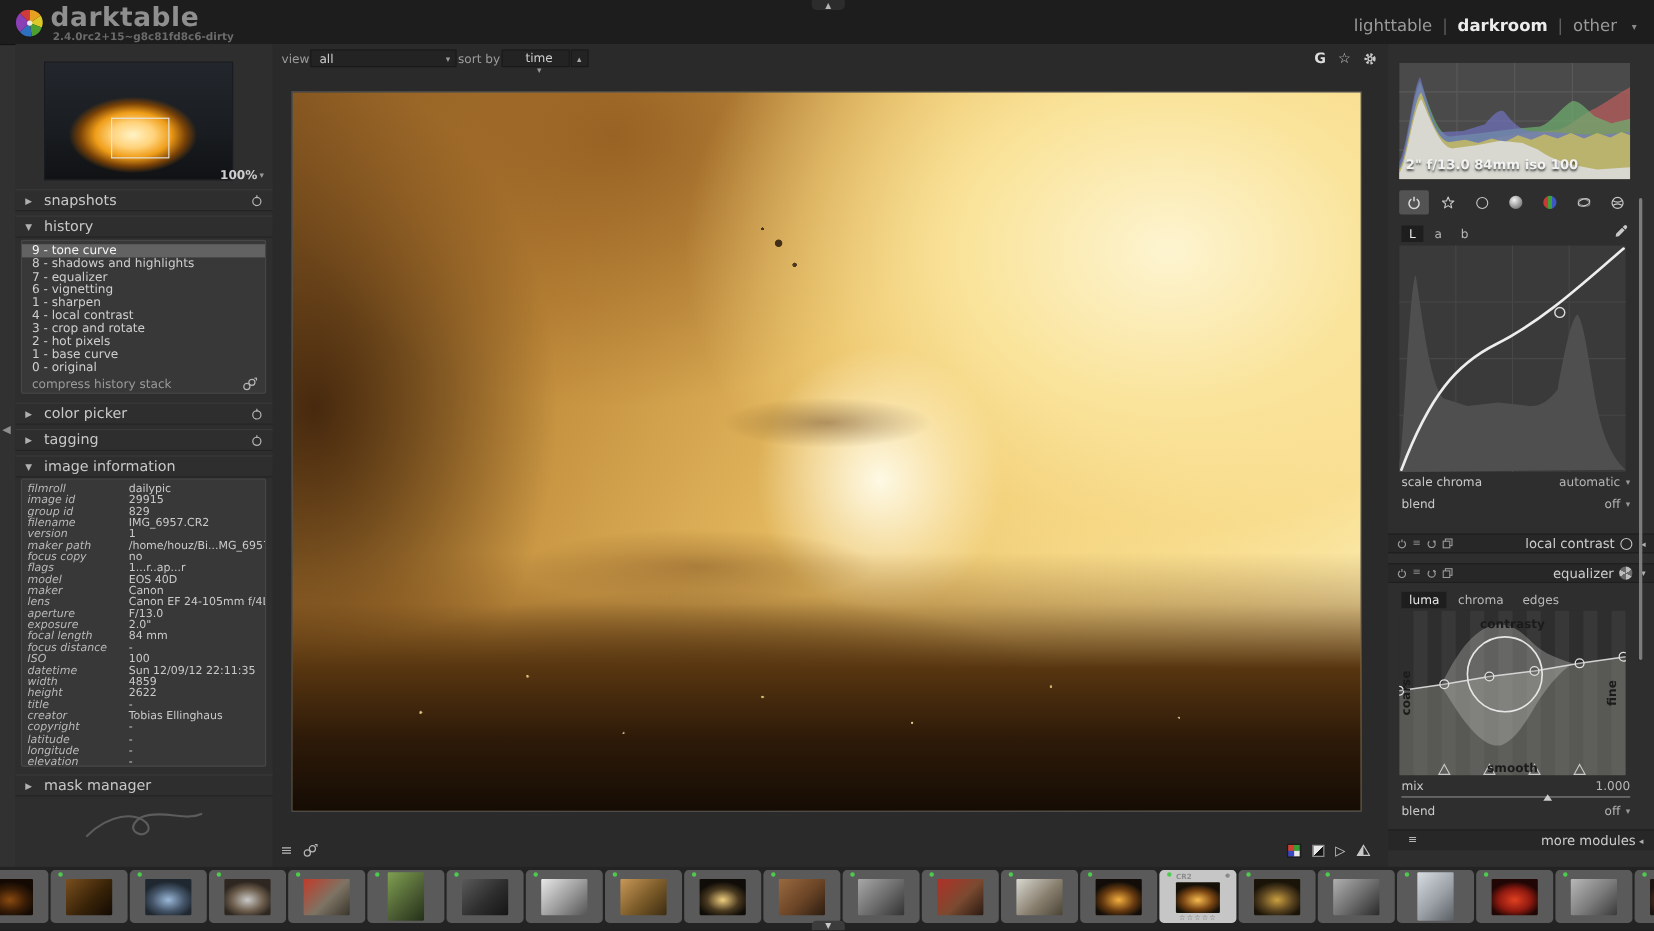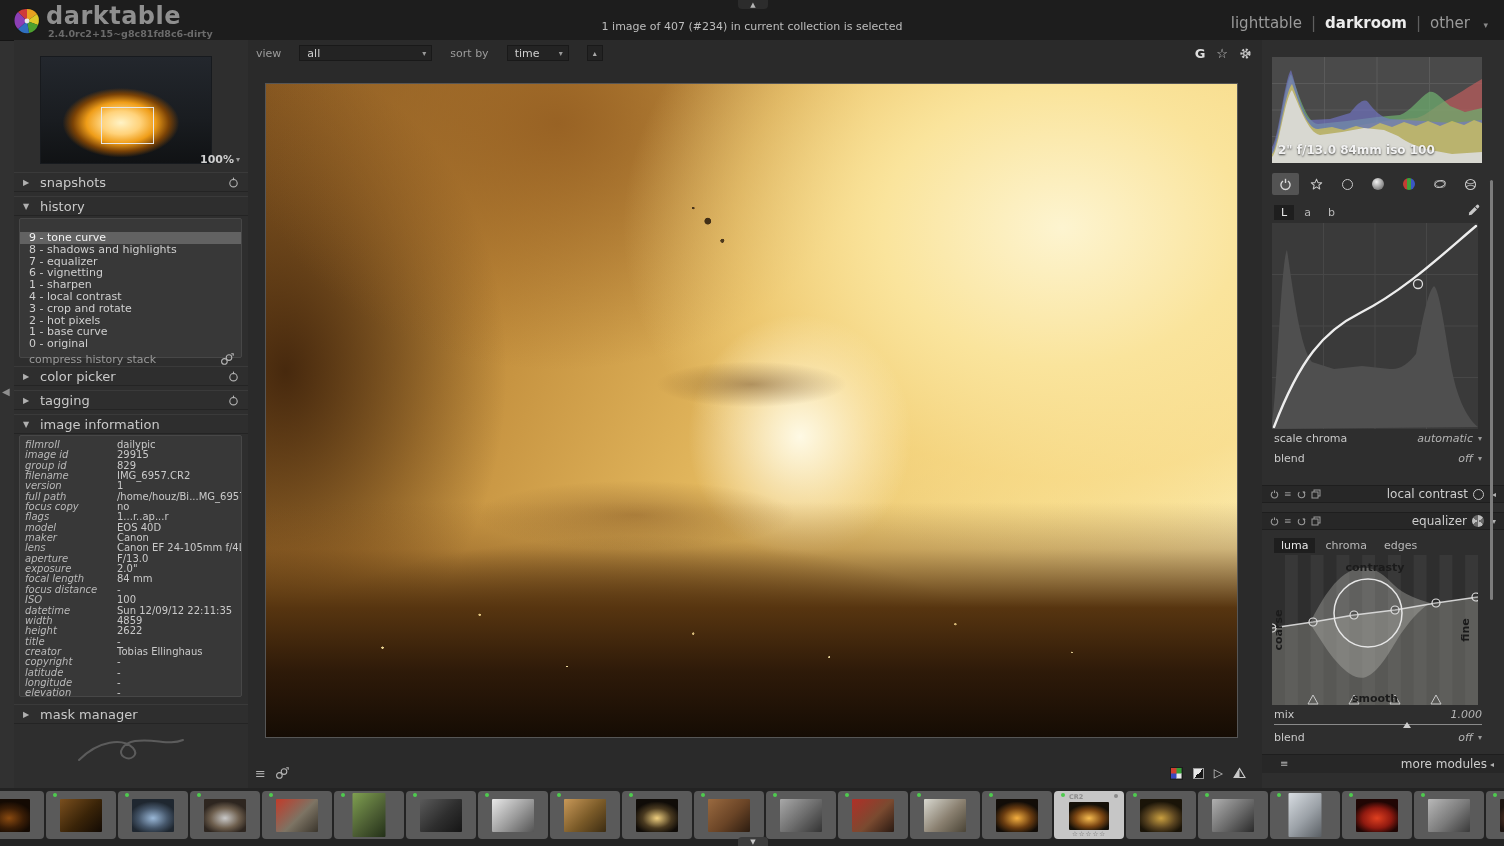--- a/index.html
+++ b/index.html
@@ -30,37 +30,37 @@
   #nav-rect{position:absolute;left:35%;top:47%;width:30%;height:33%;border:1px solid #e6e6e6;}
   #nav-zoom{position:absolute;right:8px;top:113px;font-size:11px;font-weight:bold;color:#cfcfcf;display:flex;gap:2px;align-items:center;}
   #nav-zoom .caret{font-size:8px;color:#9a9a9a;}
   .hdr{position:absolute;left:0;right:0;height:20px;display:flex;align-items:center;gap:8px;padding:0 9px;
     font-size:13px;color:#c9c9c9;background:#2e2e2e;border-top:1px solid #3a3a3a;border-bottom:1px solid #242424;box-sizing:border-box;}
   .hdr .arr{font-size:8px;color:#b0b0b0;width:9px;flex:none;}
   .hdr .right-ic{margin-left:auto;display:flex;align-items:center;}
   #hdr-snapshots{top:132px;} #hdr-history{top:156px;} #hdr-colorpicker{top:326px;}
   #hdr-tagging{top:350px;} #hdr-imageinfo{top:374px;} #hdr-maskmanager{top:664px;}
   .panel-box{position:absolute;left:5px;width:223px;background:#383838;border:1px solid #474747;border-radius:2px;box-sizing:border-box;}
-  #history-box{top:178px;height:140px;padding-top:13px;}
+  #history-box{top:178px;height:140px;padding-top:3px;}
   .hist-item{font-size:11px;line-height:11.8px;padding-left:9px;color:#cfcfcf;white-space:nowrap;overflow:hidden;cursor:pointer;}
   .hist-item.selected{background:#626262;color:#f2f2f2;}
   #compress-row{display:flex;align-items:center;justify-content:space-between;padding:3px 7px 0 9px;}
   #compress-label{font-size:11px;color:#9a9a9a;}
   #info-box{top:395px;height:262px;padding:4px 0 0 5px;overflow:hidden;}
   .info-row{display:flex;font-size:10px;line-height:10.35px;}
   .info-label{width:92px;flex:none;color:#bababa;font-style:italic;}
   .info-value{color:#cacaca;white-space:nowrap;text-align:center;}
   #flourish{position:absolute;left:57px;top:690px;}
   
   #center{position:absolute;left:248px;top:40px;width:1014px;height:748px;background:#2a2a2a;}
-  #center-toolbar{position:absolute;left:8px;top:4px;height:18px;display:flex;align-items:center;gap:18px;font-size:11px;color:#9c9c9c;}
+  #center-toolbar{position:absolute;left:8px;top:4px;height:18px;display:flex;align-items:center;gap:1px;font-size:11px;color:#9c9c9c;}
   .dd{display:flex;align-items:center;background:#232323;border:1px solid #191919;height:16px;font-size:11px;color:#cfcfcf;padding-left:7px;box-sizing:border-box;cursor:pointer;}
   .dd .cv{flex:1;}
   .dd .caret{padding:0 5px;color:#9a9a9a;font-size:8px;}
-  #dd-view{width:133px;} #dd-sort{width:62px;}
+  #dd-view{width:133px;} #dd-sort{width:62px;flex-direction:column;}
   .sq-btn{width:16px;height:16px;background:#232323;border:1px solid #191919;display:flex;align-items:center;justify-content:center;font-size:8px;color:#aaa;box-sizing:border-box;cursor:pointer;}
   #overlay-icons{position:absolute;right:10px;top:5px;display:flex;gap:11px;align-items:center;height:16px;}
   #guides-btn{font-size:13px;font-weight:bold;color:#dedede;cursor:pointer;}
   #star-btn{font-size:13px;color:#c8c8c8;cursor:pointer;}
   #main-image{position:absolute;left:17px;top:43px;width:973px;height:655px;border:1px solid #5a5throw;
     border:1px solid #565656;box-sizing:border-box;
     background:
       radial-gradient(ellipse 16% 26% at 55% 54%, rgba(255,252,235,.95) 0%, rgba(255,242,205,.45) 45%, rgba(255,242,205,0) 72%),
       radial-gradient(ellipse 58% 66% at 82% 22%, #fdf4d0 0%, #fae49c 32%, rgba(248,216,130,.55) 58%, rgba(248,216,130,0) 78%),
       radial-gradient(ellipse 46% 54% at 30% 6%, rgba(148,94,34,.9) 0%, rgba(148,94,34,0) 70%),
@@ -102,21 +102,21 @@
   .gi-circle{width:11px;height:11px;border:1.5px solid #c8c8c8;border-radius:50%;box-sizing:border-box;}
   .gi-tone{width:12px;height:12px;border-radius:50%;background:radial-gradient(circle at 38% 32%, #f2f2f2, #9a9a9a 55%, #565656);}
   .gi-color{width:12px;height:12px;border-radius:50%;background:linear-gradient(90deg,#c43c34 0 34%,#3fa03a 34% 67%,#3a57c4 67%);}
   .tabs{position:absolute;display:flex;gap:3px;align-items:center;}
   #tc-tabs{left:12px;top:165px;} #eq-tabs{left:12px;top:498px;}
   .tab{font-size:11px;color:#b8b8b8;padding:1px 7px;cursor:pointer;}
   .tab.active{background:#1e1e1e;color:#e8e8e8;}
   #tc-picker{position:absolute;right:24px;top:164px;cursor:pointer;}
   #tonecurve{position:absolute;left:10px;top:183px;cursor:crosshair;}
   .ctl-row{position:absolute;left:12px;right:22px;display:flex;justify-content:space-between;align-items:center;font-size:11px;color:#c9c9c9;height:14px;}
-  .ctl-row .val{color:#b5b5b5;display:flex;gap:5px;align-items:center;cursor:pointer;font-style:italic;}
+  .ctl-row .val{color:#b5b5b5;display:flex;gap:5px;align-items:center;cursor:pointer;}
   .ctl-row .caret{font-size:8px;color:#9a9a9a;}
   #row-scalechroma{top:391px;} #row-blend1{top:411px;} #row-mix{top:667px;} #row-blend2{top:690px;}
   .mod-hdr{position:absolute;left:0;right:0;height:18px;background:#272727;border-top:1px solid #1e1e1e;border-bottom:1px solid #1e1e1e;
     display:flex;align-items:center;padding:0 8px;gap:5px;font-size:12px;color:#cdcdcd;box-sizing:border-box;cursor:pointer;}
   #hdr-localcontrast{top:445px;} #hdr-equalizer{top:472px;}
   .mh-icons{display:flex;gap:5px;align-items:center;color:#8f8f8f;}
   .mh-title{margin-left:auto;}
   .blend-circle{width:11px;height:11px;border:1.5px solid #c4c4c4;border-radius:50%;box-sizing:border-box;}
   .eq-mask-circle{width:12px;height:12px;border-radius:50%;background:
       conic-gradient(#bdbdbd 0 60deg,#6a6a6a 60deg 120deg,#bdbdbd 120deg 180deg,#6a6a6a 180deg 240deg,#bdbdbd 240deg 300deg,#6a6a6a 300deg);}
@@ -157,21 +157,20 @@
       <path d="M14,14 L5,5 A12 12 0 0 1 14,2 Z" fill="#cf3a3a"></path>
       <path d="M14,14 L14,2 A12 12 0 0 1 24,7 Z" fill="#e8a020"></path>
       <path d="M14,14 L24,7 A12 12 0 0 1 25,18 Z" fill="#ddc829"></path>
       <path d="M14,14 L25,18 A12 12 0 0 1 16,26 Z" fill="#4da02f"></path>
       <path d="M14,14 L16,26 A12 12 0 0 1 5,22 Z" fill="#2f6fc0"></path>
       <path d="M14,14 L5,22 A12 12 0 0 1 5,5 Z" fill="#8b3fb5"></path>
       <circle cx="14" cy="14" r="2.4" fill="#e8e8e8"></circle>
     </svg>
     <div id="app-title">darktable</div>
     <div id="app-version">2.4.0rc2+15~g8c81fd8c6-dirty</div>
-    <div id="status-text">1 image of 407 (#234) in current collection is selected</div>
     <div id="view-switcher">
         <span class="view-link">lighttable</span>
         <span class="view-sep">|</span>
         <span class="view-link active">darkroom</span>
         <span class="view-sep">|</span>
         <span class="view-link">other</span>
       </div>
     <span id="view-caret">▾</span>
     <div class="top-tab">
         <span>▲</span>
@@ -269,21 +268,21 @@
         </div>
         <div class="info-row">
           <span class="info-label">filename</span>
           <span class="info-value">IMG_6957.CR2</span>
         </div>
         <div class="info-row">
           <span class="info-label">version</span>
           <span class="info-value">1</span>
         </div>
         <div class="info-row">
-          <span class="info-label">full path</span>
+          <span class="info-label">maker path</span>
           <span class="info-value">/home/houz/Bi...MG_6957.CR2</span>
         </div>
         <div class="info-row">
           <span class="info-label">focus copy</span>
           <span class="info-value">no</span>
         </div>
         <div class="info-row">
           <span class="info-label">flags</span>
           <span class="info-value">1...r..ap...r</span>
         </div>

